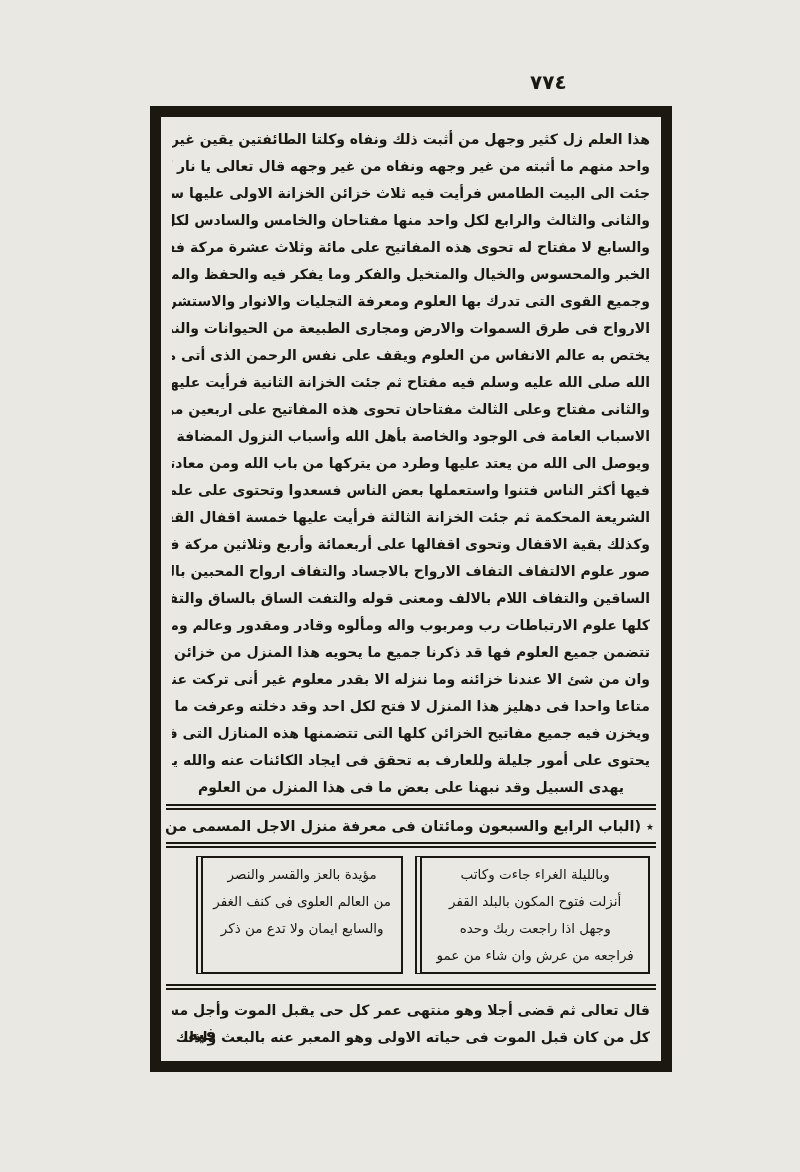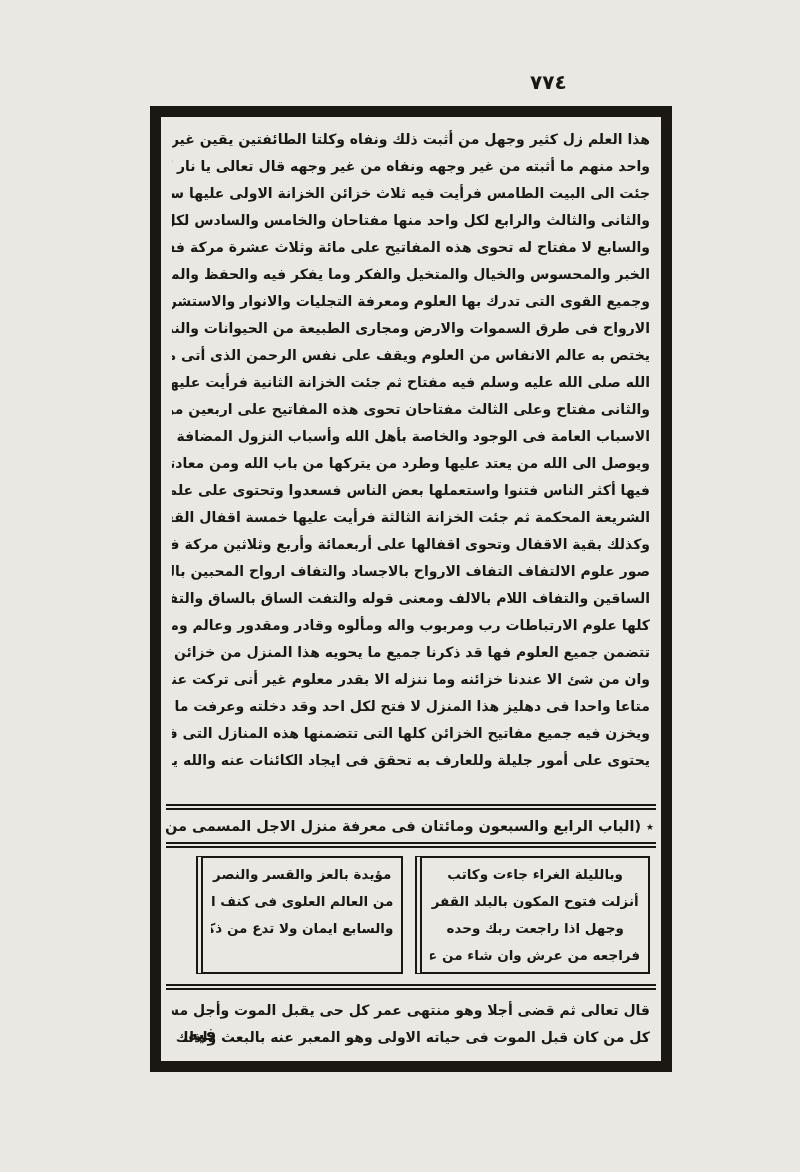--- a/index.html
+++ b/index.html
@@ -77,21 +77,21 @@
   .poem-box{
     border:2px solid var(--ink);
     border-left:7px double var(--ink);
     padding:3px 8px;
     overflow:hidden;
   }
   .poem-box.right{flex:1.15;}
   .poem-box.left{flex:1;}
   .poem-box .verse-line{
     font-size:13.5px;
-    font-weight:bold;
+    font-weight:normal;
     line-height:27px;
     height:27px;
     white-space:nowrap;
     overflow:hidden;
     text-align:center;
   }
   .footer-band{
     direction:rtl;
     border-top:6px double var(--ink);
     padding:7px 6px 10px 6px;
@@ -141,20 +141,21 @@
         <div class="text-line">الشريعة المحكمة ثم جئت الخزانة الثالثة فرأيت عليها خمسة اقفال القفل الاول عليه مفتاح</div>
         <div class="text-line">وكذلك بقية الاقفال وتحوى اقفالها على أربعمائة وأربع وثلاثين مركة ففتحتها فاذا فيها</div>
         <div class="text-line">صور علوم الالتفاف التفاف الارواح بالاجساد والتفاف ارواح المحبين بالمحبوبين والتفاف</div>
         <div class="text-line">الساقين والتفاف اللام بالالف ومعنى قوله والتفت الساق بالساق والتفاف المتضايفين وهذه</div>
         <div class="text-line">كلها علوم الارتباطات رب ومربوب واله ومألوه وقادر ومقدور وعالم ومعلوم فهذه الخزانة</div>
         <div class="text-line">تتضمن جميع العلوم فها قد ذكرنا جميع ما يحويه هذا المنزل من خزائن العلوم قال تعالى</div>
         <div class="text-line">وان من شئ الا عندنا خزائنه وما ننزله الا بقدر معلوم غير أنى تركت عند الدخول الى هذا المنزل</div>
         <div class="text-line">متاعا واحدا فى دهليز هذا المنزل لا فتح لكل احد وقد دخلته وعرفت ما فيه وهو يضم</div>
         <div class="text-line">ويخزن فيه جميع مفاتيح الخزائن كلها التى تتضمنها هذه المنازل التى فى هذا الكتاب وهو</div>
         <div class="text-line">يحتوى على أمور جليلة وللعارف به تحقق فى ايجاد الكائنات عنه والله يقول الحق وهو</div>
+        <div class="text-line">يهدى السبيل وقد نبهنا على بعض ما فى هذا المنزل من العلوم</div>
       </div>
 
     <div class="heading-band">٭ (الباب الرابع والسبعون ومائتان فى معرفة منزل الاجل المسمى من المقام الموسوى) ٭</div>
 
     <div class="poem-row">
       <div class="poem-box right">
           <div class="verse-line">وبالليلة الغراء جاءت وكاتب</div>
           <div class="verse-line">أنزلت فتوح المكون بالبلد القفر</div>
           <div class="verse-line">وجهل اذا راجعت ربك وحده</div>
           <div class="verse-line">فراجعه من عرش وان شاء من عمو</div>

